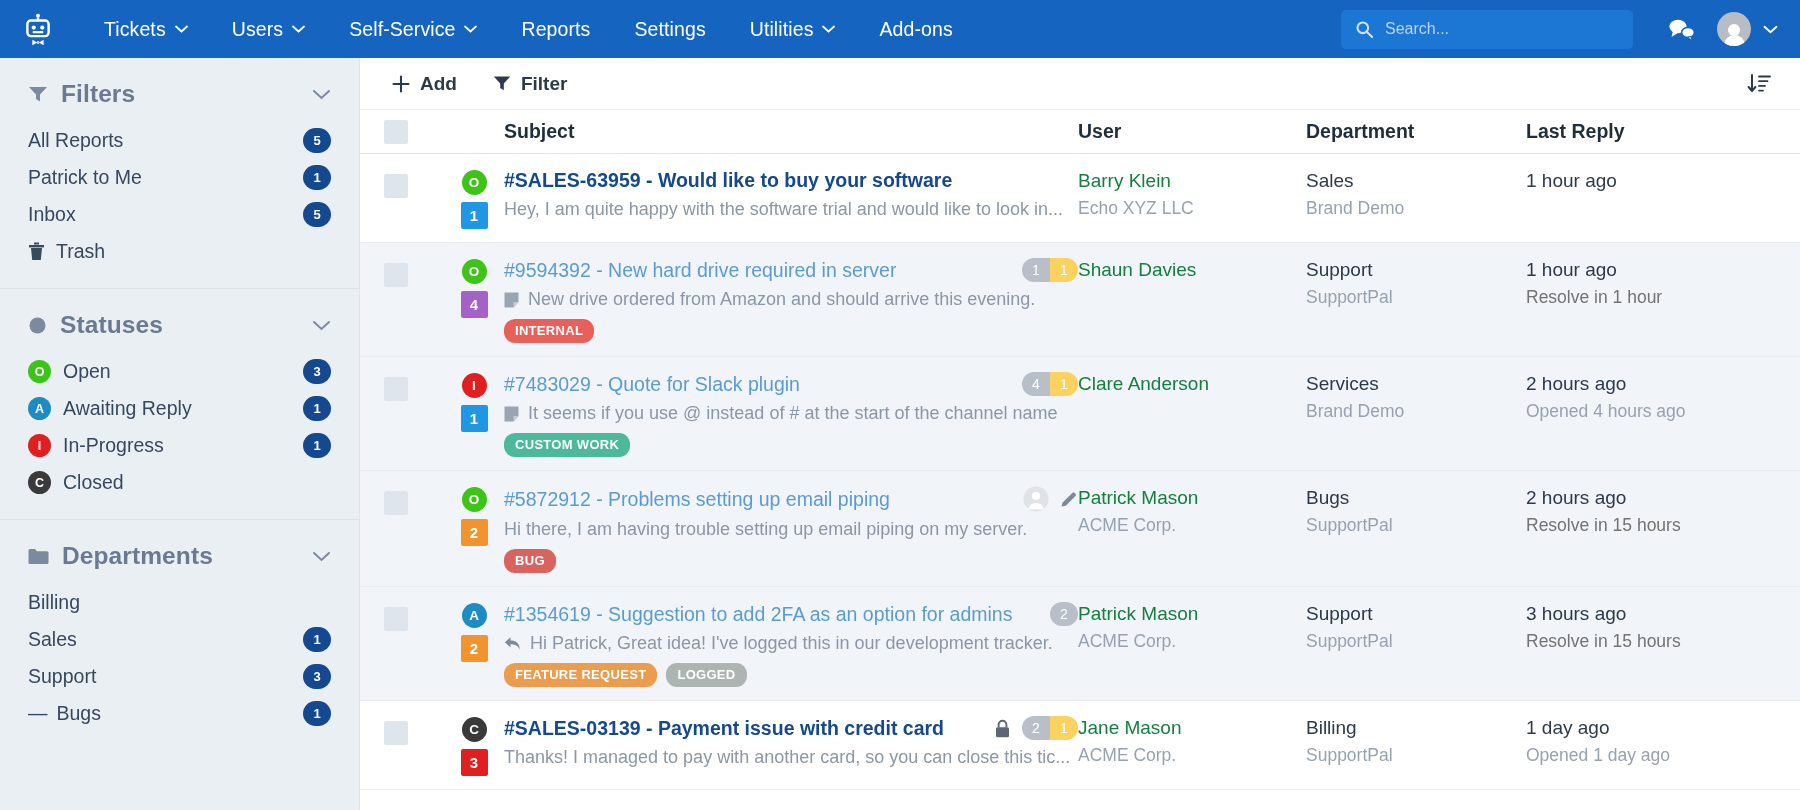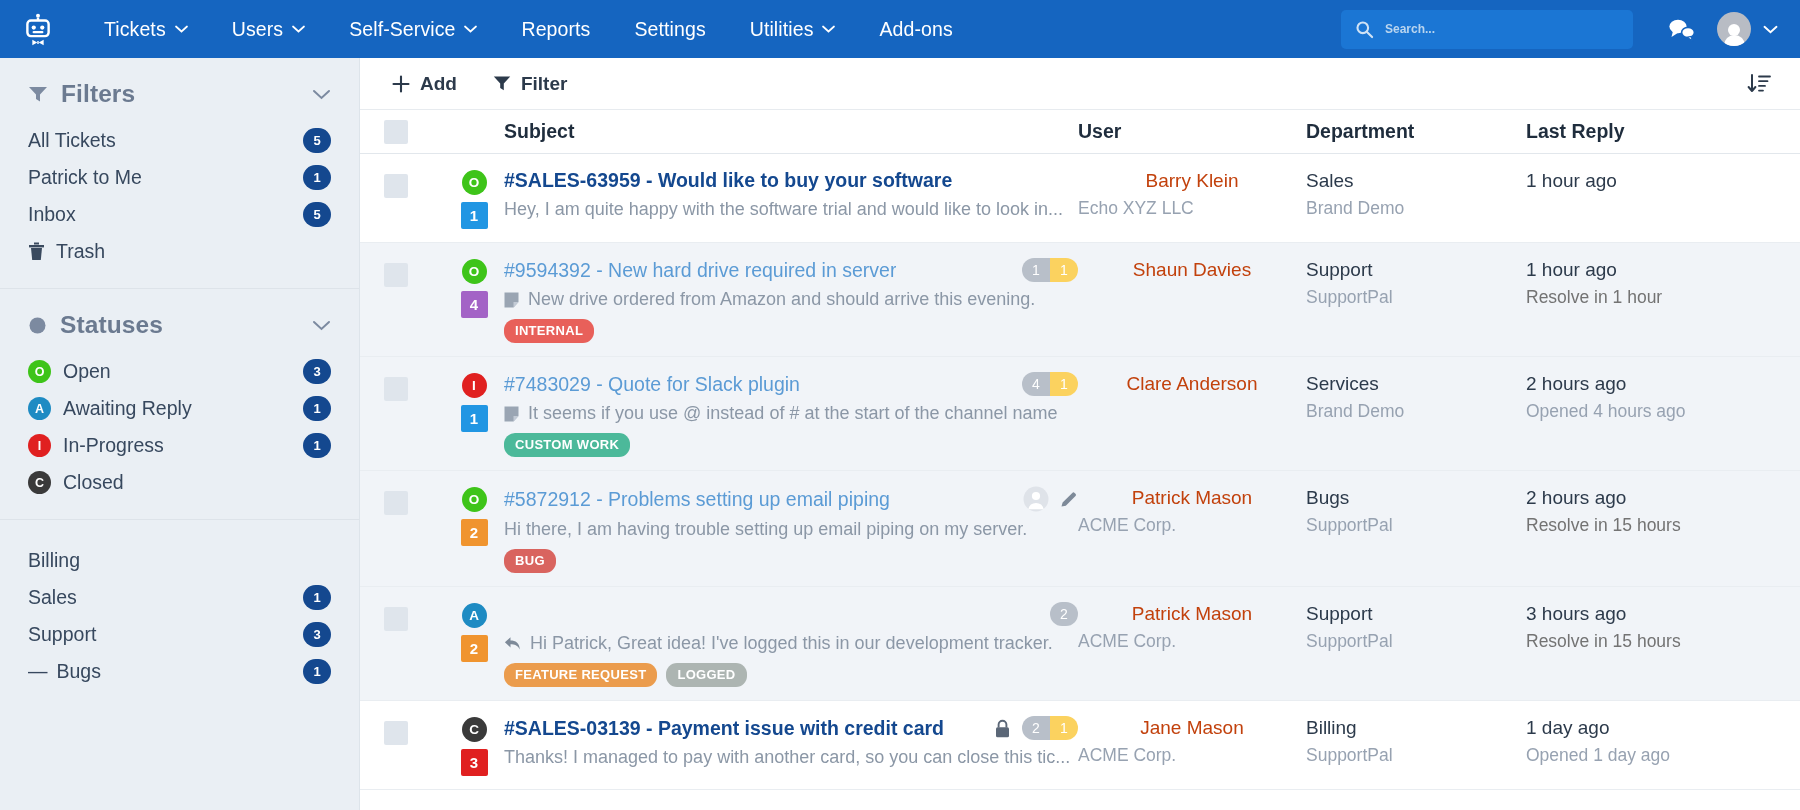--- a/index.html
+++ b/index.html
@@ -46,24 +46,23 @@
     border-radius: 5px;
     height: 39px;
     width: 292px;
     display: flex; align-items: center;
     padding: 0 14px;
     margin-right: 20px;
   }
   .search-box .sicon { margin-right: 11px; display:flex; }
   .search-input {
     background: transparent; border: none; outline: none;
-    color: #e5e5e5; font-size: 12px;
+    color: #e5e5e5; font-size: 16px;
     font-family: "Liberation Sans", sans-serif;
     width: 100%;
-    font-weight: bold;
   }
   .search-input::placeholder { color: #b9d5ef; }
   .nav-icon-btn {
     width: 46px; height: 46px;
     display: flex; align-items: center; justify-content: center;
     margin-left: 6px;
   }
   .avatar-wrap { display:flex; align-items:center; margin-left: 12px; }
   .avatar-circle {
     width: 34px; height: 34px; border-radius: 50%;
@@ -218,21 +217,21 @@
   .tags { margin-top: 9px; display:flex; gap: 9px; }
   .tag {
     font-size: 13px; font-weight: bold;
     color: #ffffff;
     padding: 4px 11px 5px 11px;
     border-radius: 11px;
     letter-spacing: .3px;
   }
 
   .cell-main { font-size: 19px; color: #2c3a4b; }
-  .cell-main.link { color: #c2410c; text-align: center; }
+  .cell-main.link { color: #15803d; }
   .cell-sub { font-size: 17.5px; color: #97a2b1; margin-top: 6px; }
   .cell-sub.warn { color: #737373; }
 </style>
 </head>
 <body>
 
 <div class="navbar">
   <div class="brand-logo">
     <svg width="34" height="34" viewBox="0 0 24 24" fill="none" stroke="#fff" stroke-width="1.7">
       <circle cx="12" cy="2.6" r="1.4" fill="#fff" stroke="none"></circle>
@@ -336,21 +335,21 @@
             </svg>
         </span>
         <span class="sh-title">Filters</span>
         <span class="sh-chev">
           <svg width="19" height="11" viewBox="0 0 19 11">
               <path d="M2 2 L9.5 9 L17 2" stroke="#7c8aa0" stroke-width="2" fill="none" stroke-linecap="round"></path>
             </svg>
         </span>
       </div>
       <div class="side-row">
-        <span class="srow-label">All Tickets</span>
+        <span class="srow-label">All Reports</span>
         <span class="srow-count">5</span>
       </div>
       <div class="side-row">
         <span class="srow-label">Patrick to Me</span>
         <span class="srow-count">1</span>
       </div>
       <div class="side-row">
         <span class="srow-label">Inbox</span>
         <span class="srow-count">5</span>
       </div>
@@ -395,20 +394,33 @@
         <span class="srow-label">In-Progress</span>
         <span class="srow-count">1</span>
       </div>
       <div class="side-row">
         <span class="status-dot" style="background:#3a3a3a">C</span>
         <span class="srow-label">Closed</span>
       </div>
     </div>
 
     <div class="side-section">
+      <div class="side-head">
+        <span class="sh-icon">
+          <svg width="21" height="17" viewBox="0 0 21 17">
+              <path d="M0.5 2.5 a1.5 1.5 0 0 1 1.5-1.5 H7 l2 2.3 H19 a1.5 1.5 0 0 1 1.5 1.5 V14.5 a1.5 1.5 0 0 1 -1.5 1.5 H2 a1.5 1.5 0 0 1 -1.5 -1.5 z" fill="#7c8aa0"></path>
+            </svg>
+        </span>
+        <span class="sh-title">Departments</span>
+        <span class="sh-chev">
+          <svg width="19" height="11" viewBox="0 0 19 11">
+              <path d="M2 2 L9.5 9 L17 2" stroke="#7c8aa0" stroke-width="2" fill="none" stroke-linecap="round"></path>
+            </svg>
+        </span>
+      </div>
       <div class="side-row">
         <span class="srow-label">Billing</span>
       </div>
       <div class="side-row">
         <span class="srow-label">Sales</span>
         <span class="srow-count">1</span>
       </div>
       <div class="side-row">
         <span class="srow-label">Support</span>
         <span class="srow-count">3</span>
@@ -645,20 +657,21 @@
           <div class="checkbox"></div>
         </div>
       <div class="col-subject" style="padding-left:0;">
         <div class="subj-wrap">
           <div class="badgecol">
             <span class="sbadge" style="background:#1e8bc3">A</span>
             <span class="pbadge" style="background:#f0942f">2</span>
           </div>
           <div class="subj-body">
             <div class="subj-line">
+              <span class="subj-title">#1354619 - Suggestion to add 2FA as an option for admins</span>
               <span class="subj-counts">
                 <span class="cnt-single">2</span>
               </span>
             </div>
             <div class="excerpt">
               <span class="ex-ic">
                 <svg width="17" height="15" viewBox="0 0 17 15">
                   <path d="M6.5 1.2 L6.5 4.4 C11.5 4.4 15.5 6.6 15.8 13.4 C13.6 9.2 10.4 8.2 6.5 8.2 L6.5 11.4 L0.9 6.3 z" fill="#7e8a99"></path>
                 </svg>
               </span>

